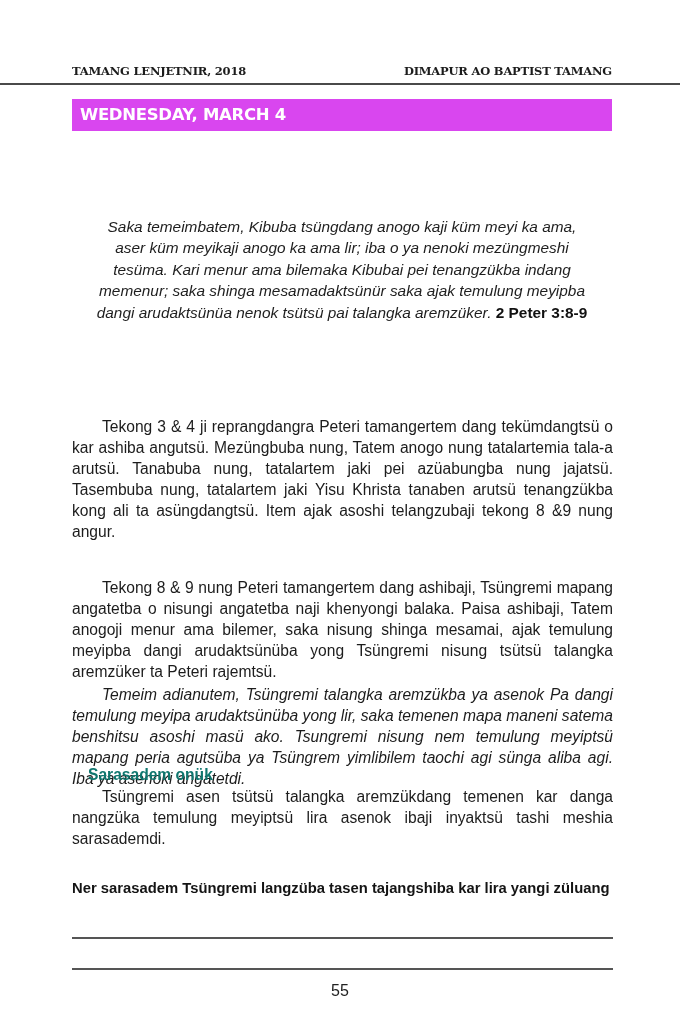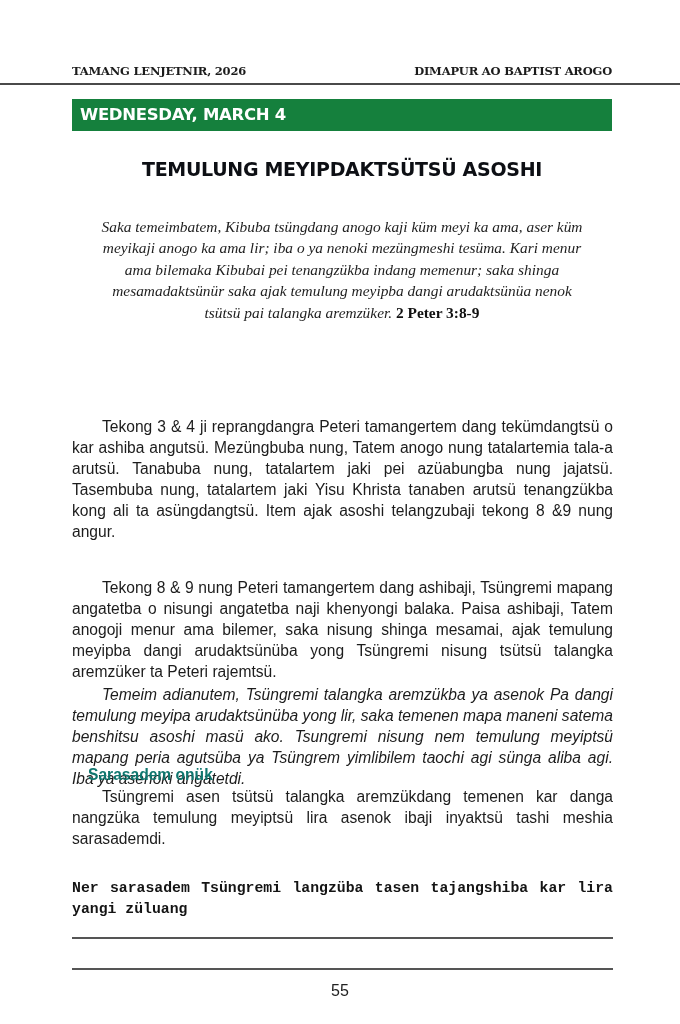--- a/index.html
+++ b/index.html
@@ -11,34 +11,34 @@
       display: flex; justify-content: space-between; align-items: baseline;
       font-family: "DejaVu Serif", serif; font-weight: bold;
       font-size: 11.5px; letter-spacing: -0.2px; color: #1c1c1c;
     }
     .header-rule {
       position: absolute; left: 0; right: 0; top: 83px;
       height: 2px; background: #4a4a4a;
     }
     .day-bar {
       position: absolute; left: 72px; top: 99px; width: 540px; height: 32px;
-      background: #15803d; color: #ffffff;
+      background: #d946ef; color: #ffffff;
       font-family: "DejaVu Sans", sans-serif; font-weight: bold;
       font-size: 16.5px; line-height: 32px; padding-left: 8px; letter-spacing: -0.3px;
     }
     .title {
       position: absolute; left: 72px; width: 540px; top: 156px;
       text-align: center;
       font-family: "DejaVu Sans", sans-serif; font-weight: bold;
       font-size: 19px; line-height: 27px; color: #0d0f14; letter-spacing: -0.3px;
     }
     .verse {
       position: absolute; left: 96px; width: 492px; top: 216px;
       text-align: center;
-      font-family: Liberation Serif, serif; font-style: italic;
+      font-family: Liberation Sans, sans-serif; font-style: italic;
       font-size: 15.4px; line-height: 21.4px; color: #1e1e1e;
     }
     .verse .ref { font-style: normal; font-weight: bold; color: #111; }
 
     .body {
       position: absolute; left: 72px; width: 541px;
       font-family: "Liberation Sans", sans-serif; font-size: 15.6px;
       line-height: 20.9px; color: #1c1c1c; text-align: justify; margin-top: 40px;
     }
     .body p { text-indent: 30px; }
@@ -46,46 +46,45 @@
     .para2 { top: 538px; }
     .para3 { top: 645px; font-style: italic; }
     .section-heading {
       position: absolute; left: 72px; top: 766px;
       font-family: "Liberation Sans", sans-serif; font-weight: bold;
       font-size: 15.6px; color: #0f766e; margin-left: 16px;
     }
     .para4 { top: 747px; }
     .prompt {
       position: absolute; left: 72px; width: 541px; top: 878px;
-      font-family: Liberation Mono, monospace; font-weight: bold;
+      font-family: Liberation Sans, sans-serif; font-weight: bold;
       font-size: 14.8px; line-height: 20.5px; color: #141414; text-align: justify;
     }
     .write-line {
       position: absolute; left: 72px; width: 541px; height: 1.5px; background: #555;
     }
     .write-line.l1 { top: 937px; }
     .write-line.l2 { top: 968px; }
     .page-number {
       position: absolute; left: 0; right: 0; top: 982px; text-align: center;
       font-family: "Liberation Sans", sans-serif; font-size: 16px; color: #222;
     }
   </style>
 </head>
 <body>
 
 <div class="running-header">
-  <span>TAMANG LENJETNIR, 2026</span>
-  <span>DIMAPUR AO BAPTIST AROGO</span>
+  <span>TAMANG LENJETNIR, 2018</span>
+  <span>DIMAPUR AO BAPTIST TAMANG</span>
 </div>
 <div class="header-rule"></div>
 
 <div class="day-bar">WEDNESDAY, MARCH 4</div>
 
 <div class="title">
-  <div>TEMULUNG MEYIPDAKTSÜTSÜ ASOSHI</div>
 </div>
 
 <div class="verse">
   <span>Saka temeimbatem, Kibuba tsüngdang anogo kaji küm meyi ka ama, aser küm meyikaji anogo ka ama lir; iba o ya nenoki mezüngmeshi tesüma. Kari menur ama bilemaka Kibubai pei tenangzükba indang memenur; saka shinga mesamadaktsünür saka ajak temulung meyipba dangi arudaktsünüa nenok tsütsü pai talangka aremzüker. </span>
   <span class="ref">2 Peter 3:8-9</span>
 </div>
 
 <div class="body para1">
   <p>Tekong 3 &amp; 4 ji reprangdangra Peteri tamangertem dang tekümdangtsü o kar ashiba angutsü. Mezüngbuba nung, Tatem anogo nung tatalartemia tala-a arutsü. Tanabuba nung, tatalartem jaki pei azüabungba nung jajatsü. Tasembuba nung, tatalartem jaki Yisu Khrista tanaben arutsü tenangzükba kong ali ta asüngdangtsü. Item ajak asoshi telangzubaji tekong 8 &amp;9 nung angur.</p>
 </div>

